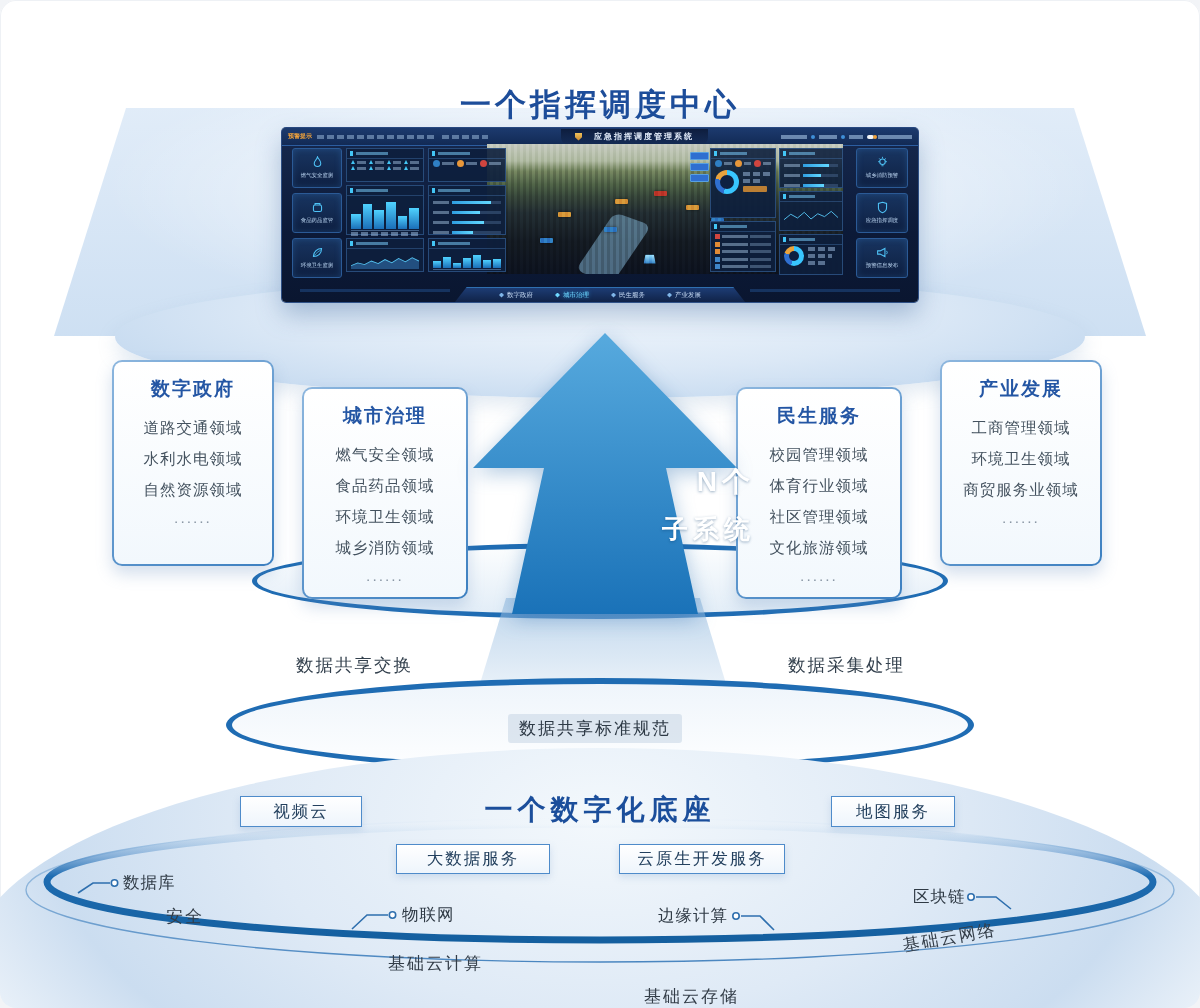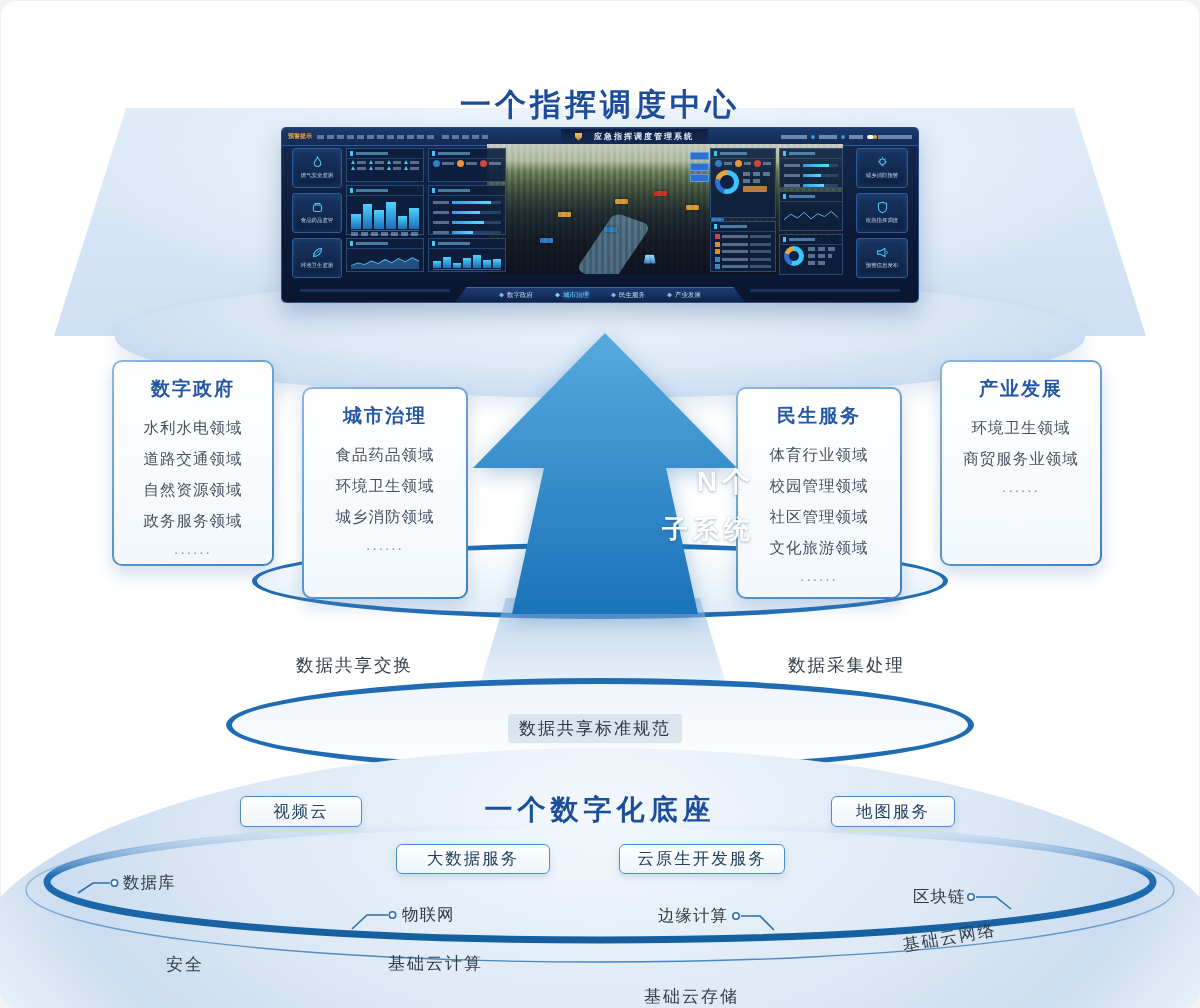--- a/index.html
+++ b/index.html
@@ -133,21 +133,21 @@
   .lvl2text{font-size:17.5px;color:#33404d;letter-spacing:2px;}
   .chip{left:508px;top:714px;padding:3px 11px;font-size:17px;color:#2e3a46;letter-spacing:2px;
     background:rgba(203,217,231,.62);border-radius:3px;}
 
   .arrowtxt{width:300px;left:455px;text-align:right;color:#fff;font-weight:bold;letter-spacing:5px;
     text-shadow:0 1px 3px rgba(10,60,110,.4);}
 
   
   .dome{left:-30px;top:748px;width:1260px;height:430px;border-radius:50%;
     background:radial-gradient(ellipse at 50% 16%,#f3f8fc 0%,#dfeaf6 38%,#cbddf0 62%,#ffffff 88%);}
-  .sbox{background:linear-gradient(180deg,#ffffff,#eef5fc);border:1.5px solid #4e8bca;border-radius:6px;
+  .sbox{background:linear-gradient(180deg,#ffffff,#eef5fc);border:1.5px solid #4e8bca;border-radius:0;
     box-shadow:0 3px 7px rgba(110,150,200,.25);display:flex;align-items:center;justify-content:center;
     font-size:16.5px;color:#23405e;letter-spacing:2px;box-sizing:border-box;}
   .callout-label{font-size:16.5px;color:#2f3a45;letter-spacing:1px;white-space:nowrap;}
   .base-label{font-size:17px;color:#333d48;letter-spacing:2px;white-space:nowrap;}
   svg.overlay{left:0;top:0;width:1200px;height:1008px;pointer-events:none;}
 </style>
 </head>
 <body>
 
 <div id="canvas">
@@ -492,55 +492,56 @@
     </div>
   </div>
 
   <div class="abs ellipse1"></div>
   <div class="abs beam2"></div>
 
   <div class="abs gbox" style="left:112px;top:360px;width:158px;height:202px">
     <div class="inner">
       <div class="gt">数字政府</div>
       <ul>
+        <li>道路交通领域</li>
         <li>水利水电领域</li>
-        <li>道路交通领域</li>
         <li>自然资源领域</li>
-        <li>政务服务领域</li>
         <li class="dots">......</li>
       </ul>
     </div>
   </div>
   <div class="abs gbox" style="left:302px;top:387px;width:162px;height:208px">
     <div class="inner">
       <div class="gt">城市治理</div>
       <ul>
+        <li>燃气安全领域</li>
         <li>食品药品领域</li>
         <li>环境卫生领域</li>
         <li>城乡消防领域</li>
         <li class="dots">......</li>
       </ul>
     </div>
   </div>
   <div class="abs gbox" style="left:736px;top:387px;width:162px;height:208px">
     <div class="inner">
       <div class="gt">民生服务</div>
       <ul>
+        <li>校园管理领域</li>
         <li>体育行业领域</li>
-        <li>校园管理领域</li>
         <li>社区管理领域</li>
         <li>文化旅游领域</li>
         <li class="dots">......</li>
       </ul>
     </div>
   </div>
   <div class="abs gbox" style="left:940px;top:360px;width:158px;height:202px">
     <div class="inner">
       <div class="gt">产业发展</div>
       <ul>
+        <li>工商管理领域</li>
         <li>环境卫生领域</li>
         <li>商贸服务业领域</li>
         <li class="dots">......</li>
       </ul>
     </div>
   </div>
 
   <svg class="abs" style="left:455px;top:325px;width:300px;height:295px;filter:drop-shadow(0 5px 10px rgba(30,100,170,.35))" viewBox="0 0 300 295">
     <defs>
       <linearGradient id="ag" x1="0" y1="0" x2="0" y2="1">
@@ -594,18 +595,18 @@
   <div class="abs sbox" style="left:240px;top:796px;width:122px;height:31px">视频云</div>
   <div class="abs sbox" style="left:831px;top:796px;width:124px;height:31px">地图服务</div>
   <div class="abs sbox" style="left:396px;top:844px;width:154px;height:30px">大数据服务</div>
   <div class="abs sbox" style="left:619px;top:844px;width:166px;height:30px">云原生开发服务</div>
 
   <div class="abs callout-label" style="left:123px;top:872px">数据库</div>
   <div class="abs callout-label" style="left:402px;top:904px">物联网</div>
   <div class="abs callout-label" style="left:658px;top:905px">边缘计算</div>
   <div class="abs callout-label" style="left:913px;top:886px">区块链</div>
 
-  <div class="abs base-label" style="left:166px;top:953px">安全</div>
+  <div class="abs base-label" style="left:166px;top:905px">安全</div>
   <div class="abs base-label" style="left:388px;top:952px">基础云计算</div>
   <div class="abs base-label" style="left:644px;top:985px">基础云存储</div>
   <div class="abs base-label" style="left:902px;top:926px;transform:rotate(-10deg)">基础云网络</div>
 
 </div>
 
 </body></html>

